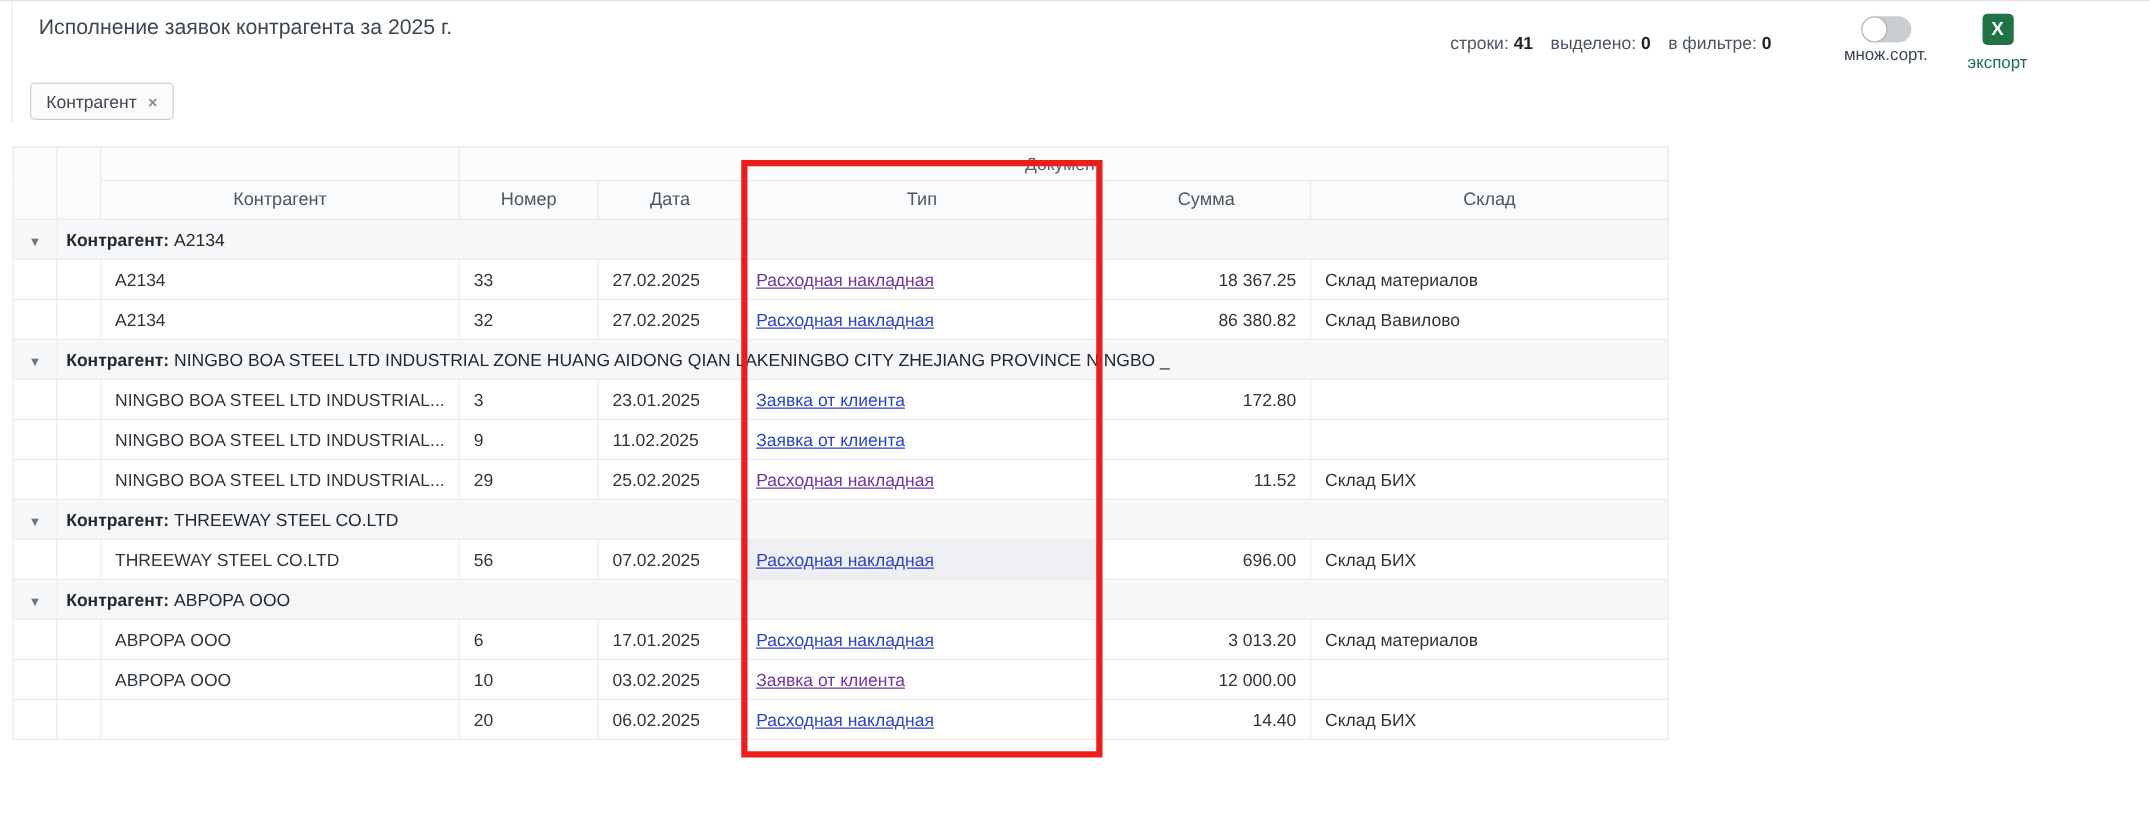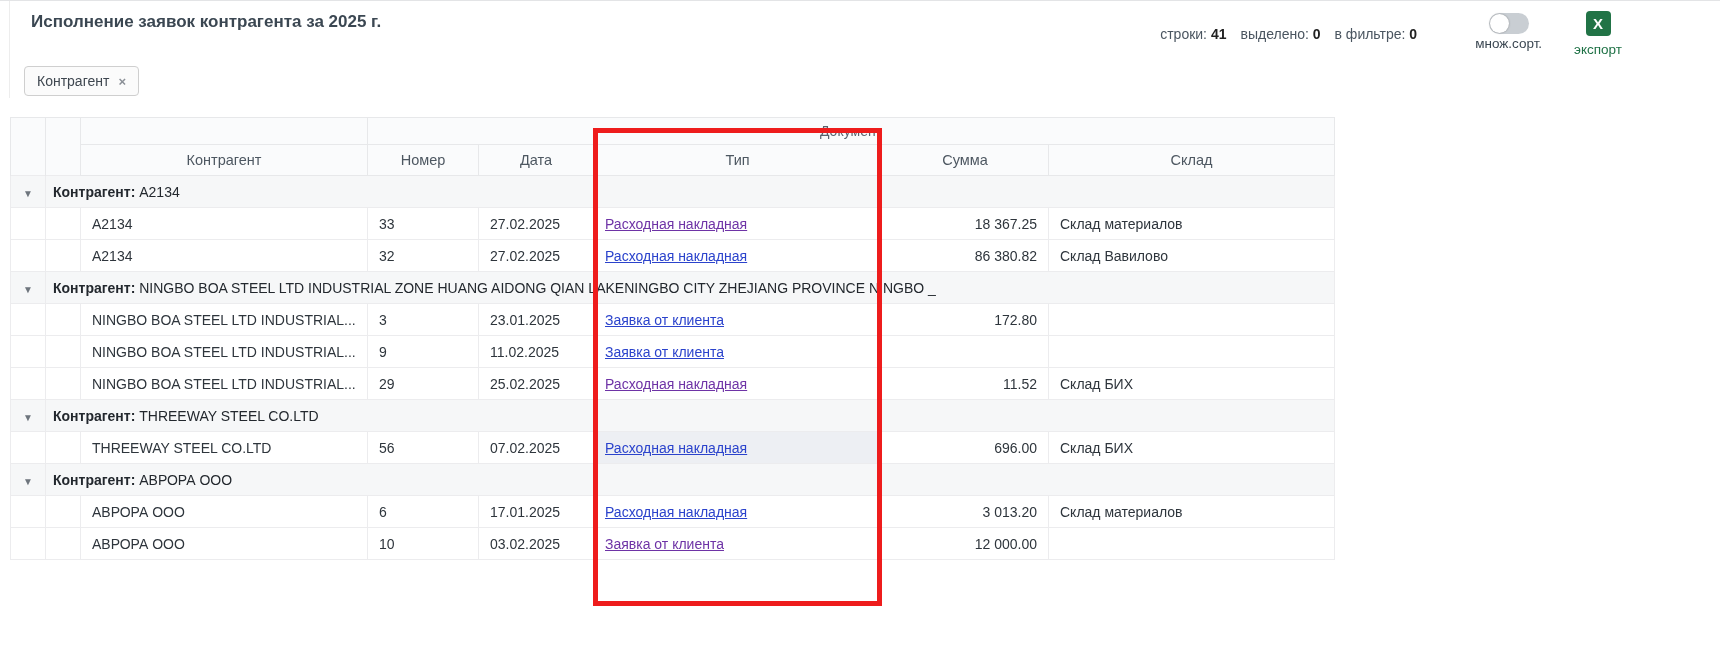--- a/index.html
+++ b/index.html
@@ -2,21 +2,21 @@
 <html><head>
 <meta charset="utf-8">
 <style>
   * { margin:0; padding:0; box-sizing:border-box; }
   html,body { width:1720px; height:665px; background:#fff; overflow:hidden;
     font-family:"Liberation Sans","DejaVu Sans",sans-serif; color:#333; }
   .page { position:relative; width:1720px; height:665px; border-top:1px solid #e3e4e6; }
 
   
   .top-panel { position:absolute; left:9px; top:0; right:0; height:97px; border-left:1px solid #ededed; }
-  .page-title { position:absolute; left:21px; top:11px; font-size:17px; font-weight:700; color:#3b4752; }
+  .page-title { position:absolute; left:21px; top:11px; font-size:17px; font-weight:400; color:#3b4752; }
   .right-cluster { position:absolute; right:98px; top:8px; display:flex; align-items:flex-start; }
   .stats { display:flex; gap:14px; margin-top:17px; font-size:14px; color:#4a5560; white-space:nowrap; }
   .stats b { color:#222; font-weight:700; }
   .ctrl { display:flex; flex-direction:column; align-items:center; }
   .ctrl-multisort { margin-left:58px; }
   .ctrl-export { margin-left:32px; }
   .switch { width:40px; height:21px; background:#c9ced3; border-radius:11px; position:relative; cursor:pointer; margin-top:4px; }
   .switch .knob { position:absolute; left:1px; top:1px; width:19px; height:19px; background:#fff; border-radius:50%; box-shadow:0 0 2px rgba(0,0,0,.35); }
   .ctrl-label { font-size:13.5px; color:#3b4752; margin-top:2px; }
   .xls-icon { width:25px; height:25px; border-radius:4px; display:flex; align-items:center; justify-content:center;
@@ -230,19 +230,29 @@
           <tr>
             <td></td>
             <td></td>
             <td>АВРОРА ООО</td>
             <td>10</td>
             <td>03.02.2025</td>
             <td><a class="doclink visited">Заявка от клиента</a></td>
             <td class="num-cell">12 000.00</td>
             <td></td>
           </tr>
+          <tr>
+            <td></td>
+            <td></td>
+            <td></td>
+            <td>20</td>
+            <td>06.02.2025</td>
+            <td><a class="doclink blue">Расходная накладная</a></td>
+            <td class="num-cell">14.40</td>
+            <td>Склад БИХ</td>
+          </tr>
         </tbody>
     </table>
   </div>
 
   <div class="red-box" id="red-box" style="border-color: rgb(238, 28, 28);"></div>
 
 </div>
 
 </body></html>

